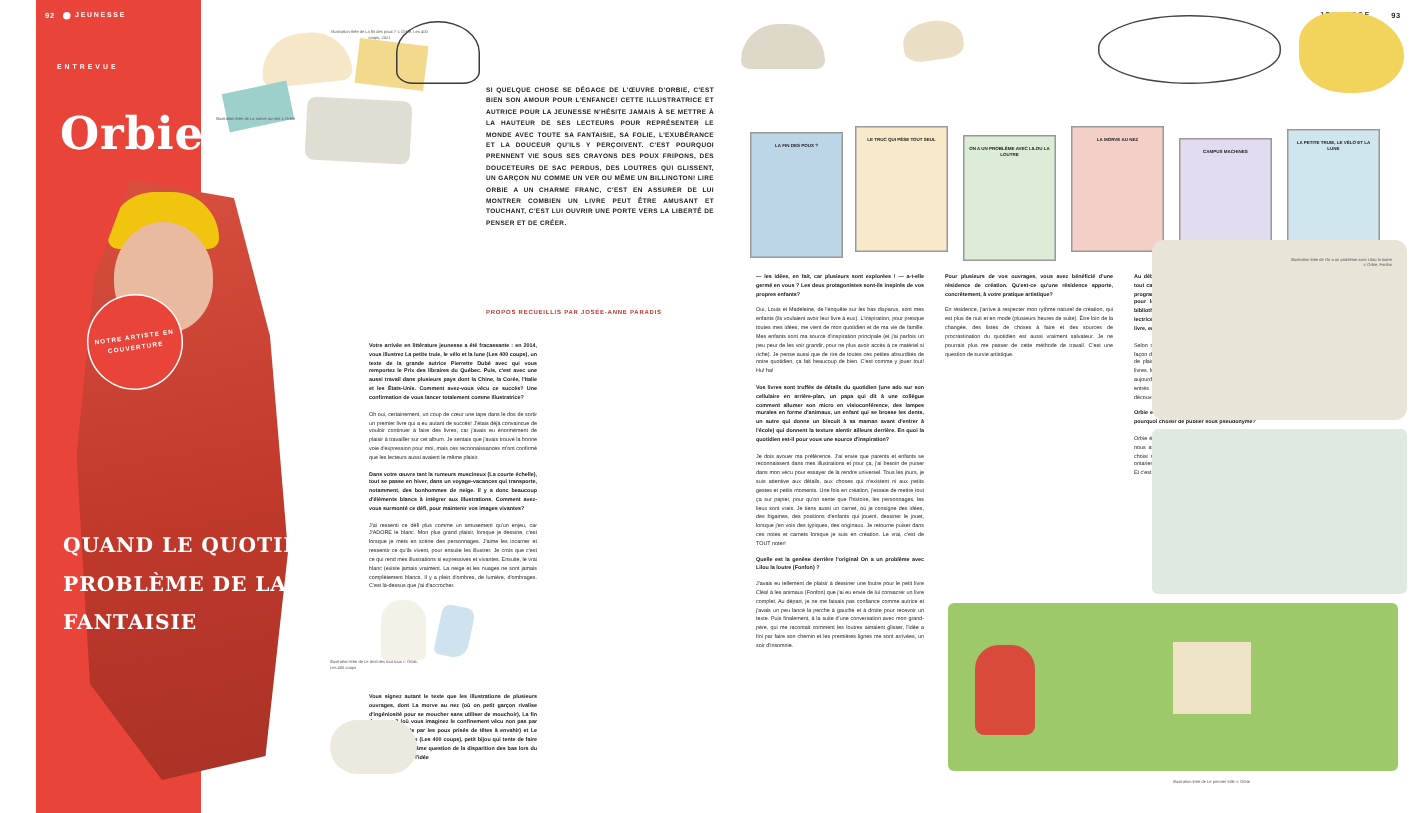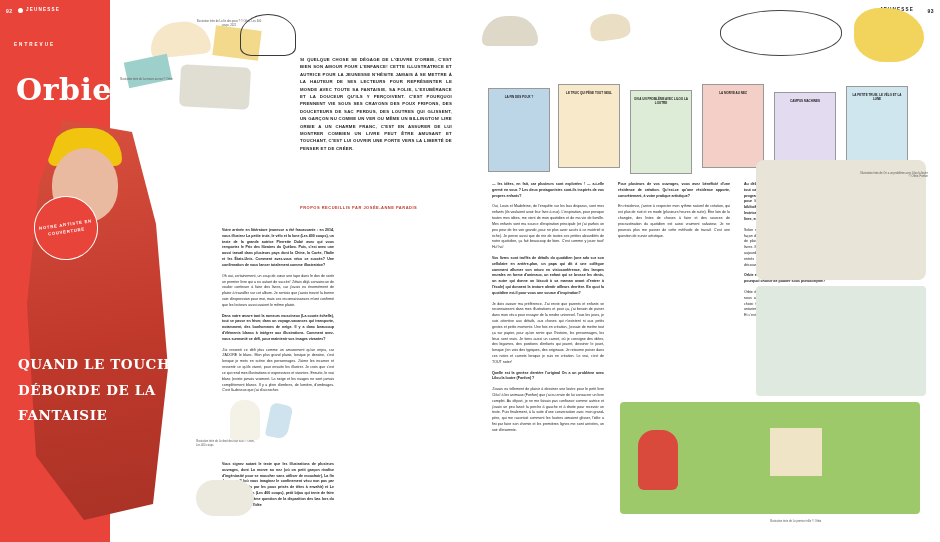--- a/index.html
+++ b/index.html
@@ -3,21 +3,21 @@
 <meta charset="utf-8">
 <style>
   html,body{margin:0;padding:0;}
   body{
     width:940px;height:542px;
     background:#ffffff;
     font-family:"Liberation Sans", sans-serif;
     overflow:hidden;
     position:relative;
   }
-  .spread{position:absolute;inset:0;display:flex;}
+  .spread{position:absolute;inset:0;display:flex;margin-left:24px;}
   .page{position:relative;width:470px;height:542px;overflow:hidden;background:#fff;}
 
   
   .left-red{
     position:absolute;left:0;top:0;width:110px;height:542px;
     background:#e8443a;
   }
   .folio{
     position:absolute;font-size:5px;font-weight:bold;color:#222;letter-spacing:.5px;
   }
@@ -133,22 +133,22 @@
     <div class="magtitle-left">JEUNESSE</div>
 
     <div class="entrevue">ENTREVUE</div>
     <div class="orbie-title">Orbie</div>
 
     <div class="photo-girl"></div>
 
     <div class="badge">NOTRE ARTISTE EN COUVERTURE</div>
 
     <div class="headline">
-      <span>QUAND LE TOUCHANT</span>
-      <span>DÉBORDE DE LA FANTAISIE</span>
+      <span>QUAND LE QUOTIDIEN</span>
+      <span>PROBLÈME DE LA FANTAISIE</span>
     </div>
 
     <div class="lead">SI QUELQUE CHOSE SE DÉGAGE DE L'ŒUVRE D'ORBIE, C'EST BIEN SON AMOUR POUR L'ENFANCE! CETTE ILLUSTRATRICE ET AUTRICE POUR LA JEUNESSE N'HÉSITE JAMAIS À SE METTRE À LA HAUTEUR DE SES LECTEURS POUR REPRÉSENTER LE MONDE AVEC TOUTE SA FANTAISIE, SA FOLIE, L'EXUBÉRANCE ET LA DOUCEUR QU'ILS Y PERÇOIVENT. C'EST POURQUOI PRENNENT VIE SOUS SES CRAYONS DES POUX FRIPONS, DES DOUCETEURS DE SAC PERDUS, DES LOUTRES QUI GLISSENT, UN GARÇON NU COMME UN VER OU MÊME UN BILLINGTON! LIRE ORBIE A UN CHARME FRANC, C'EST EN ASSURER DE LUI MONTRER COMBIEN UN LIVRE PEUT ÊTRE AMUSANT ET TOUCHANT, C'EST LUI OUVRIR UNE PORTE VERS LA LIBERTÉ DE PENSER ET DE CRÉER.</div>
     <div class="credit-line">PROPOS RECUEILLIS PAR JOSÉE-ANNE PARADIS</div>
 
     <div class="caption cap-a">Illustration tirée de La fin des poux ? © Orbie, Les 400 coups, 2021</div>
     <div class="caption cap-b">Illustration tirée de La morve au nez © Orbie</div>
     <div class="caption cap-c">Illustration tirée de Le droit des tout tuus © Orbie, Les 400 coups</div>
 
     <div class="col-left-text">

